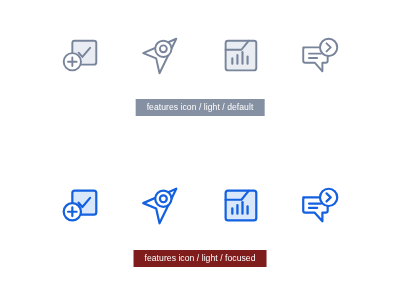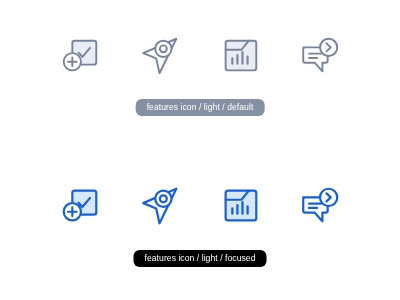--- a/index.html
+++ b/index.html
@@ -46,21 +46,21 @@
     display: block;
     width: 46px;
     height: 46px;
     overflow: visible;
   }
 
   
   .pill {
     position: absolute;
     height: 17px;
-    border-radius: 6px;
+    border-radius: 0;
     display: flex;
     align-items: center;
     justify-content: center;
     padding: 0 11px;
     box-sizing: border-box;
     font-size: 8.6px;
     line-height: 1;
     letter-spacing: 0.05px;
     color: #ffffff;
     white-space: nowrap;
@@ -69,21 +69,21 @@
   .pill-default {
     top: 99px;
     left: 50%;
     transform: translateX(-50%);
     background: #8590a2;
   }
   .pill-focused {
     top: 250px;
     left: 50%;
     transform: translateX(-50%);
-    background: #000000;
+    background: #7f1d1d;
   }
 </style>
 </head>
 <body>
 
 <div class="canvas">
 
   <div class="icon-row row-default">
 
     <div class="icon-cell">

